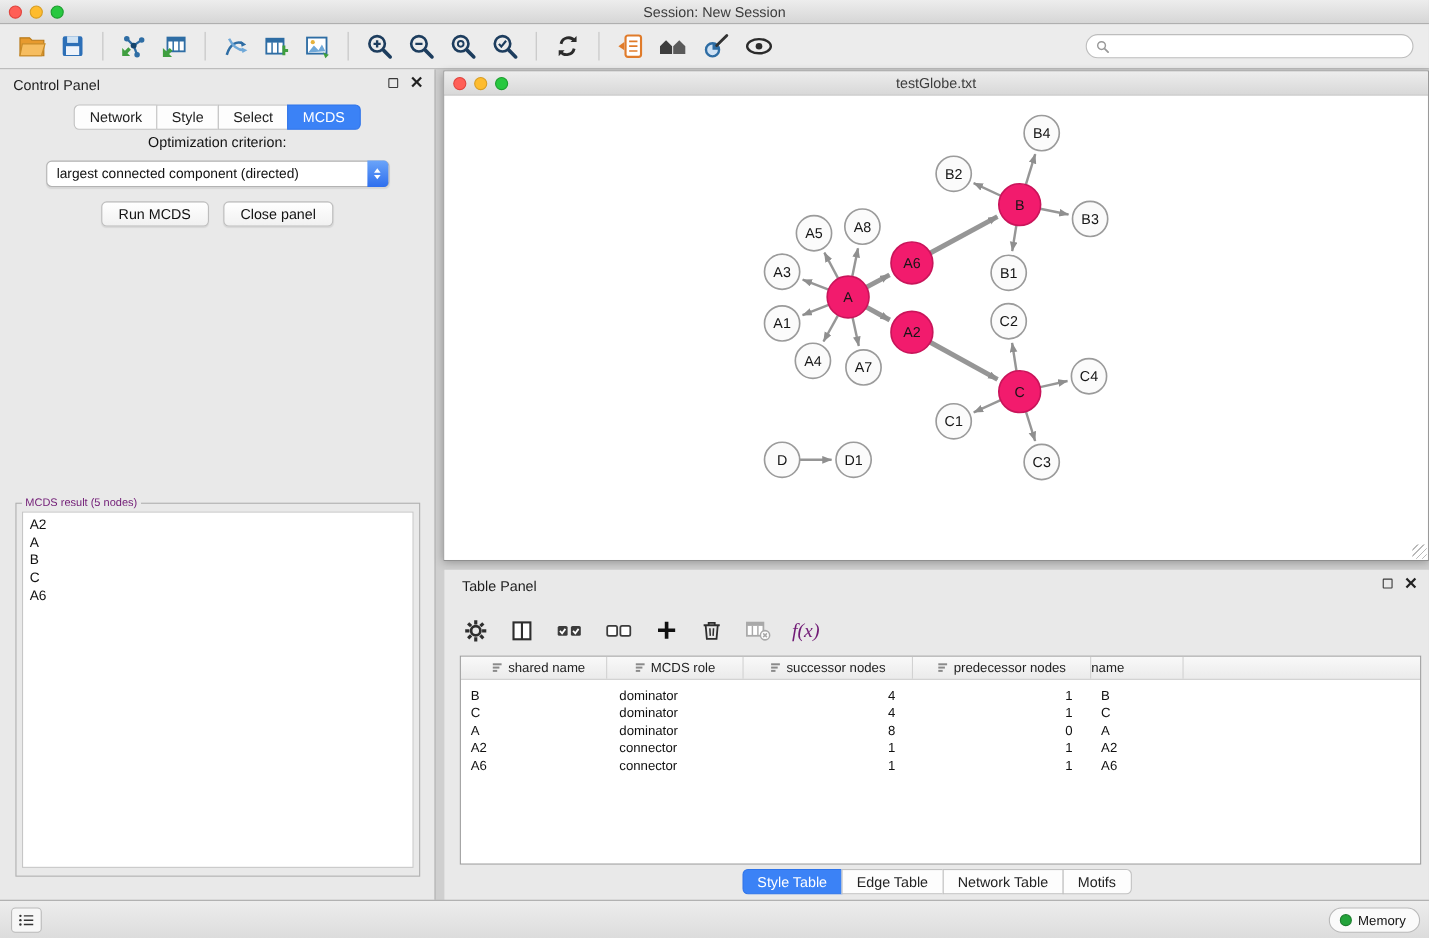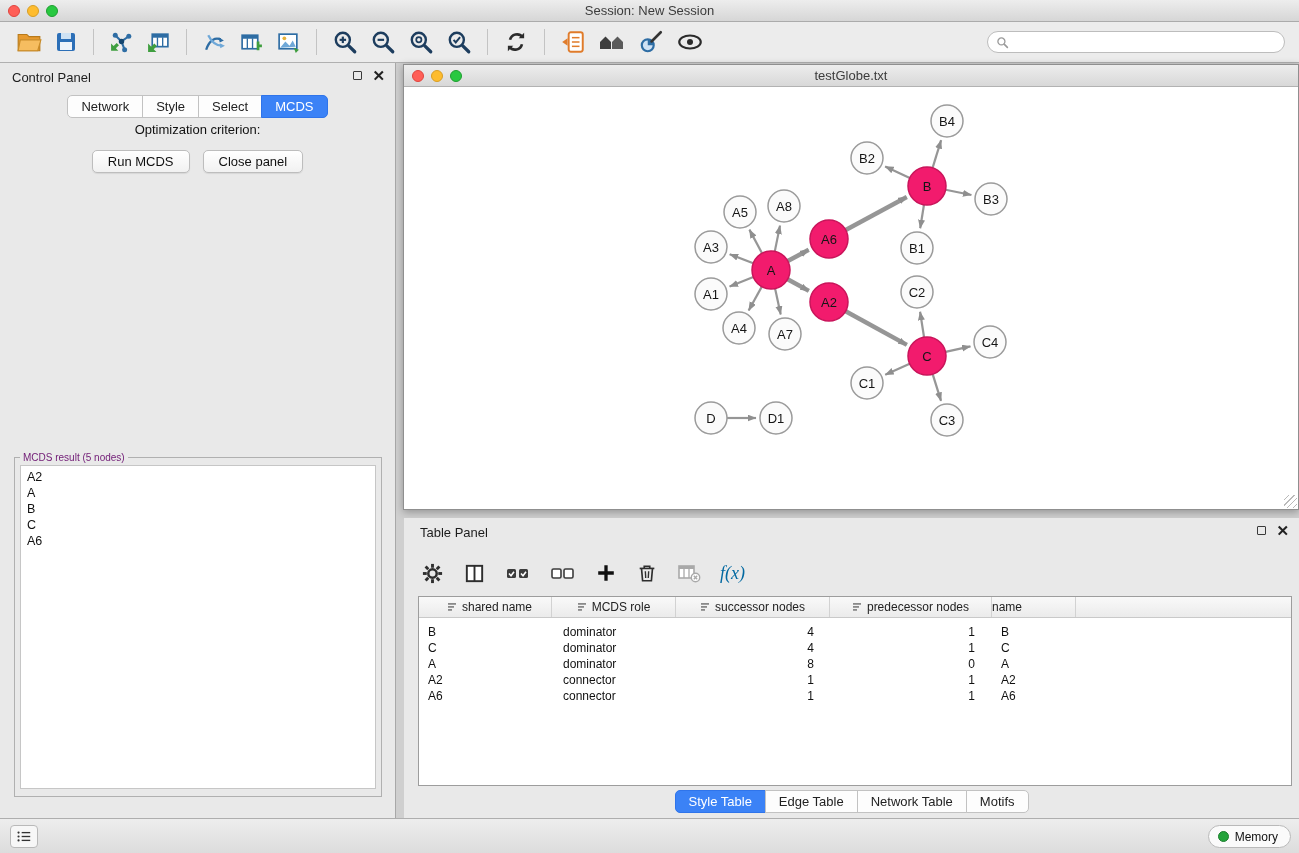--- a/index.html
+++ b/index.html
@@ -110,21 +110,21 @@
   .graph-svg text { font-size:13px; fill:#161616; font-family:"Liberation Sans", sans-serif; }
   .resize-grip {
     position:absolute; right:1px; bottom:1px; width:13px; height:13px;
     background:repeating-linear-gradient(135deg, transparent 0 3px, #b9b9b9 3px 4px);
   }
 
   
   .table-panel { position:absolute; left:404px; top:518px; width:895px; height:300px; background:#e9e9e9; }
   .tp-toolbar { position:absolute; left:16px; top:36px; height:38px; display:flex; align-items:center; gap:17px; }
   .tbi { background:none; border:none; padding:1px; cursor:pointer; display:flex; align-items:center; }
-  .fx { font-family:"Liberation Serif", serif; font-style:italic; font-size:18px; color:#0369a1; }
+  .fx { font-family:"Liberation Serif", serif; font-style:italic; font-size:18px; color:#701a75; }
 
   .tp-table {
     position:absolute; left:14px; top:78px; width:874px; height:190px;
     background:#fff; border:1px solid #9d9d9d; overflow:hidden;
   }
   .thead { display:flex; height:21px; background:linear-gradient(#f9f9f9,#ebebeb); border-bottom:1px solid #c9c9c9; }
   .hcell {
     display:flex; align-items:center; justify-content:center; gap:5px;
     font-size:12px; color:#222; border-right:1px solid #d2d2d2; cursor:pointer;
   }
@@ -317,20 +317,27 @@
         <span class="close-icon">✕</span>
       </span>
     </div>
     <div class="seg-tabs">
       <div class="seg">Network</div>
       <div class="seg">Style</div>
       <div class="seg">Select</div>
       <div class="seg active">MCDS</div>
     </div>
     <div class="opt-label">Optimization criterion:</div>
+    <div class="combo">
+      <span class="combo-text">largest connected component (directed)</span>
+      <span class="combo-step">
+          <i class="up"></i>
+          <i class="dn"></i>
+        </span>
+    </div>
     <div class="btn-row">
       <button class="mac-btn">Run MCDS</button>
       <button class="mac-btn">Close panel</button>
     </div>
     <fieldset class="result-group">
       <legend>MCDS result (5 nodes)</legend>
       <div class="listbox">
           <div class="list-item">A2</div>
           <div class="list-item">A</div>
           <div class="list-item">B</div>

